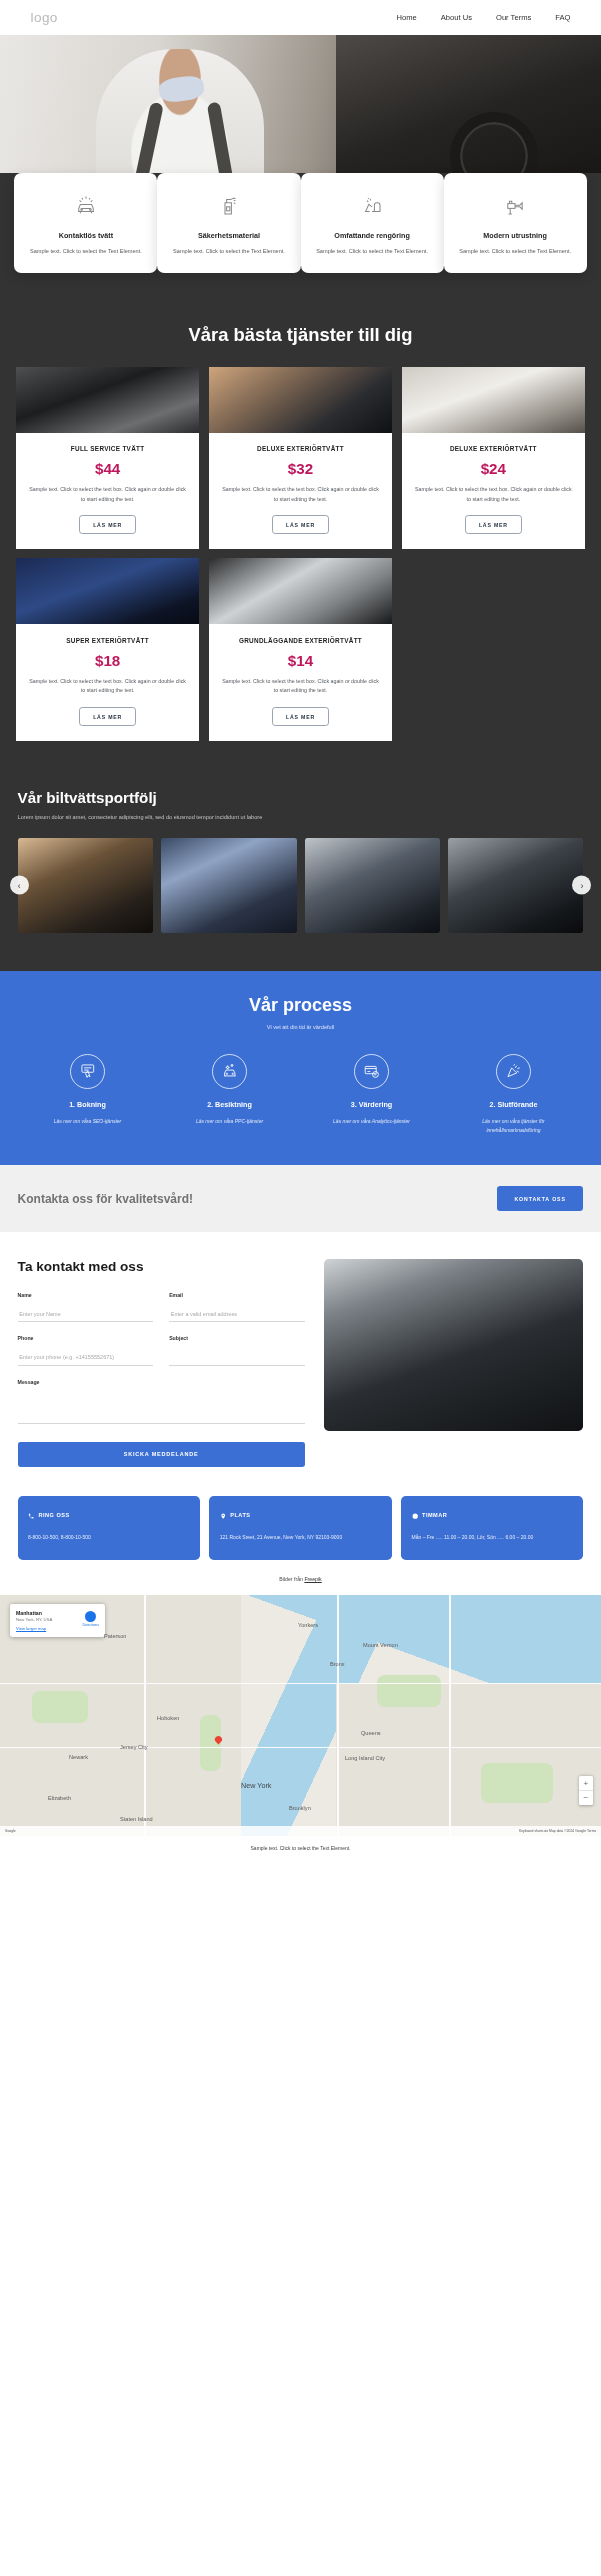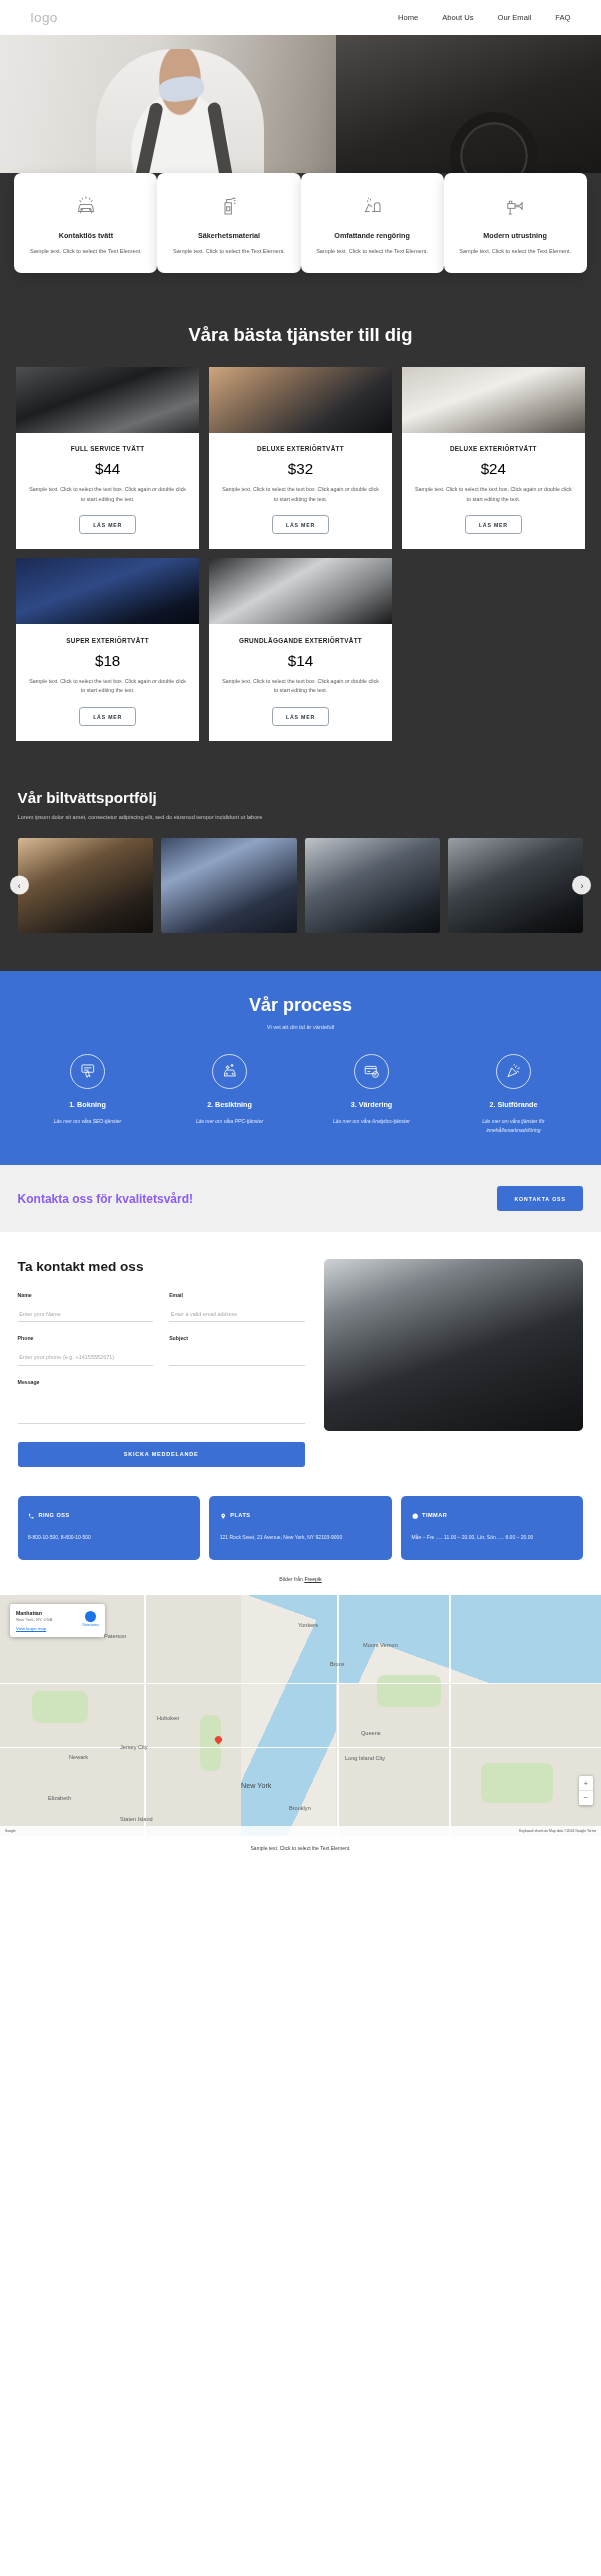--- a/index.html
+++ b/index.html
@@ -106,21 +106,21 @@
     display:grid; grid-template-columns: repeat(3, 1fr);
     gap: 9.6px; padding: 0 16px;
   }
   .svc-card { background:#ffffff; overflow:hidden; display:flex; flex-direction:column; }
   .svc-img { height: 66px; }
   .svc-body { padding: 11.2px 11.2px 14.4px; text-align:center; }
   .svc-name {
     font-size: 6.4px; font-weight: 700; letter-spacing:0.3px; color:#1c1c1c;
     text-transform: uppercase; line-height:1.5; min-height: 9.6px;
   }
-  .svc-price { font-size: 15.2px; font-weight: 400; color:#000000; margin: 6.4px 0 8px; }
+  .svc-price { font-size: 15.2px; font-weight: 700; color:#be185d; margin: 6.4px 0 8px; }
   .svc-desc { font-size: 5.3px; color:#55595e; line-height: 1.85; margin-bottom: 10.4px; }
   .svc-btn {
     display:inline-block; font-size: 5.2px; font-weight:700; letter-spacing:0.8px;
     color:#24303f; border:0.8px solid #9aa3b0; border-radius:3.2px;
     padding: 5.6px 13px; background:transparent; cursor:pointer;
   }
   
   .img-fullservice { background: linear-gradient(160deg,#4e4f51 0%,#1c1d1f 40%,#6d6e70 75%,#2a2b2d 100%); }
   .img-chefs       { background: linear-gradient(150deg,#d8d3cd 0%,#8f6b4a 45%,#4b3726 75%,#20160f 100%); }
   .img-deluxe1     { background: linear-gradient(145deg,#cfa57d 0%,#7d6652 35%,#2b2c30 70%,#0f1012 100%); }
@@ -162,21 +162,21 @@
   }
   .pr-circle svg { stroke:#ffffff; fill:none; stroke-width:1.2; }
   .pr-name { color:#ffffff; font-size: 7.2px; font-weight:700; margin-bottom: 8px; }
   .pr-desc { color:#e2e9f8; font-size: 5px; font-style: italic; line-height:1.8; }
 
   
   .cta {
     background:#f0f0f0; padding: 21px 17.6px;
     display:flex; align-items:center; justify-content:space-between;
   }
-  .cta-title { font-size: 12px; font-weight: 700; color:#8b5cf6; }
+  .cta-title { font-size: 12px; font-weight: 700; color:#737373; }
   .cta-btn {
     background:#3b6fd4; color:#fff; border:none; border-radius:3.2px;
     font-size: 5.2px; font-weight:700; letter-spacing:0.9px;
     padding: 9.6px 17.6px; cursor:pointer;
   }
 
   
   .contact { background:#ffffff; padding: 27px 17.6px 8px; display:flex; gap: 19px; }
   .contact-left { flex: 1.05; }
   .contact-right { flex: .95; }
@@ -261,21 +261,21 @@
   .bottom-note { text-align:center; font-size: 5px; color:#3d3d3d; padding: 9.6px 0 14.4px; background:#fff; }
 </style>
 </head>
 <body>
 
 <header class="site-header">
   <div class="logo-text">logo</div>
   <nav class="nav">
     <a class="nav-link" href="#">Home</a>
     <a class="nav-link" href="#">About Us</a>
-    <a class="nav-link" href="#">Our Email</a>
+    <a class="nav-link" href="#">Our Terms</a>
     <a class="nav-link" href="#">FAQ</a>
   </nav>
 </header>
 
 <section class="hero">
   <div class="hero-dash"></div>
   <div class="hero-wheel"></div>
   <div class="hero-person"></div>
   <div class="hero-strap-a"></div>
   <div class="hero-strap-b"></div>

